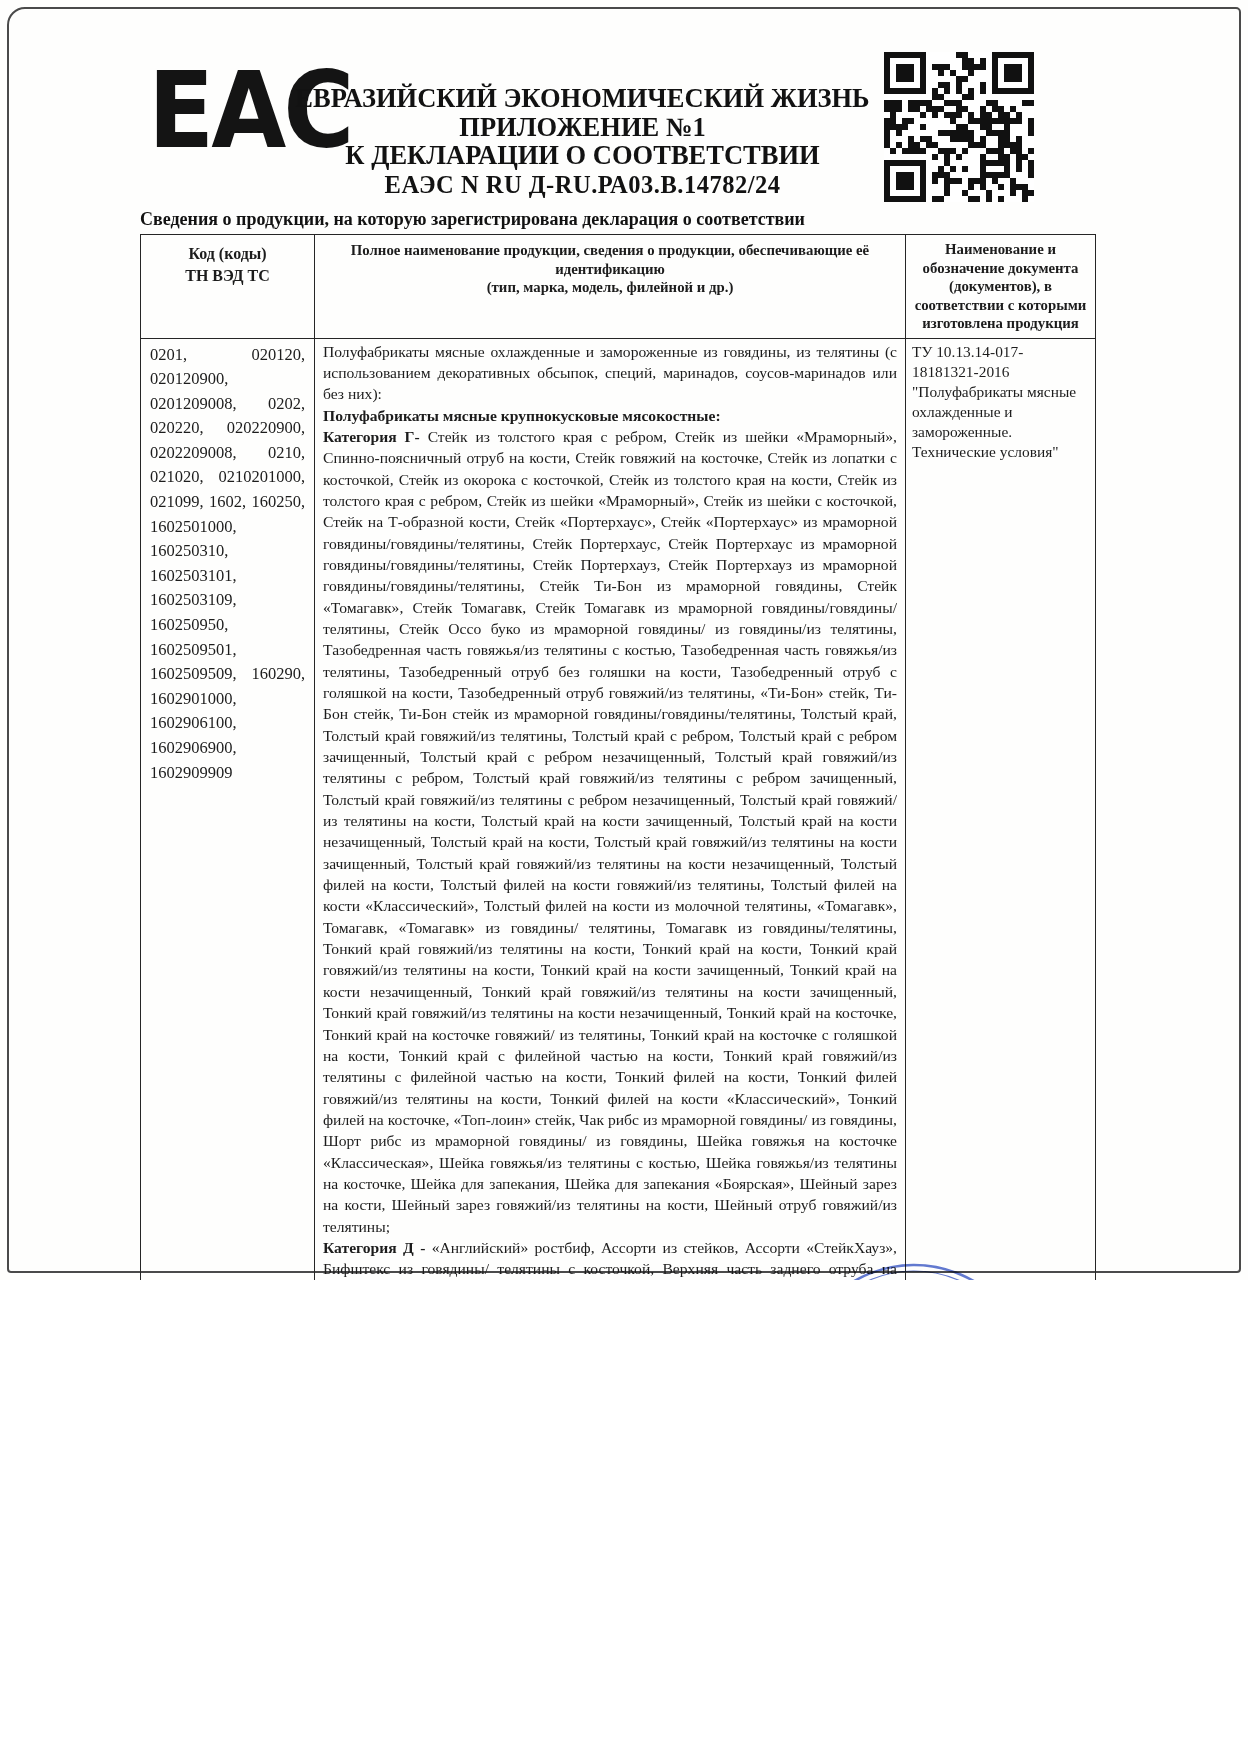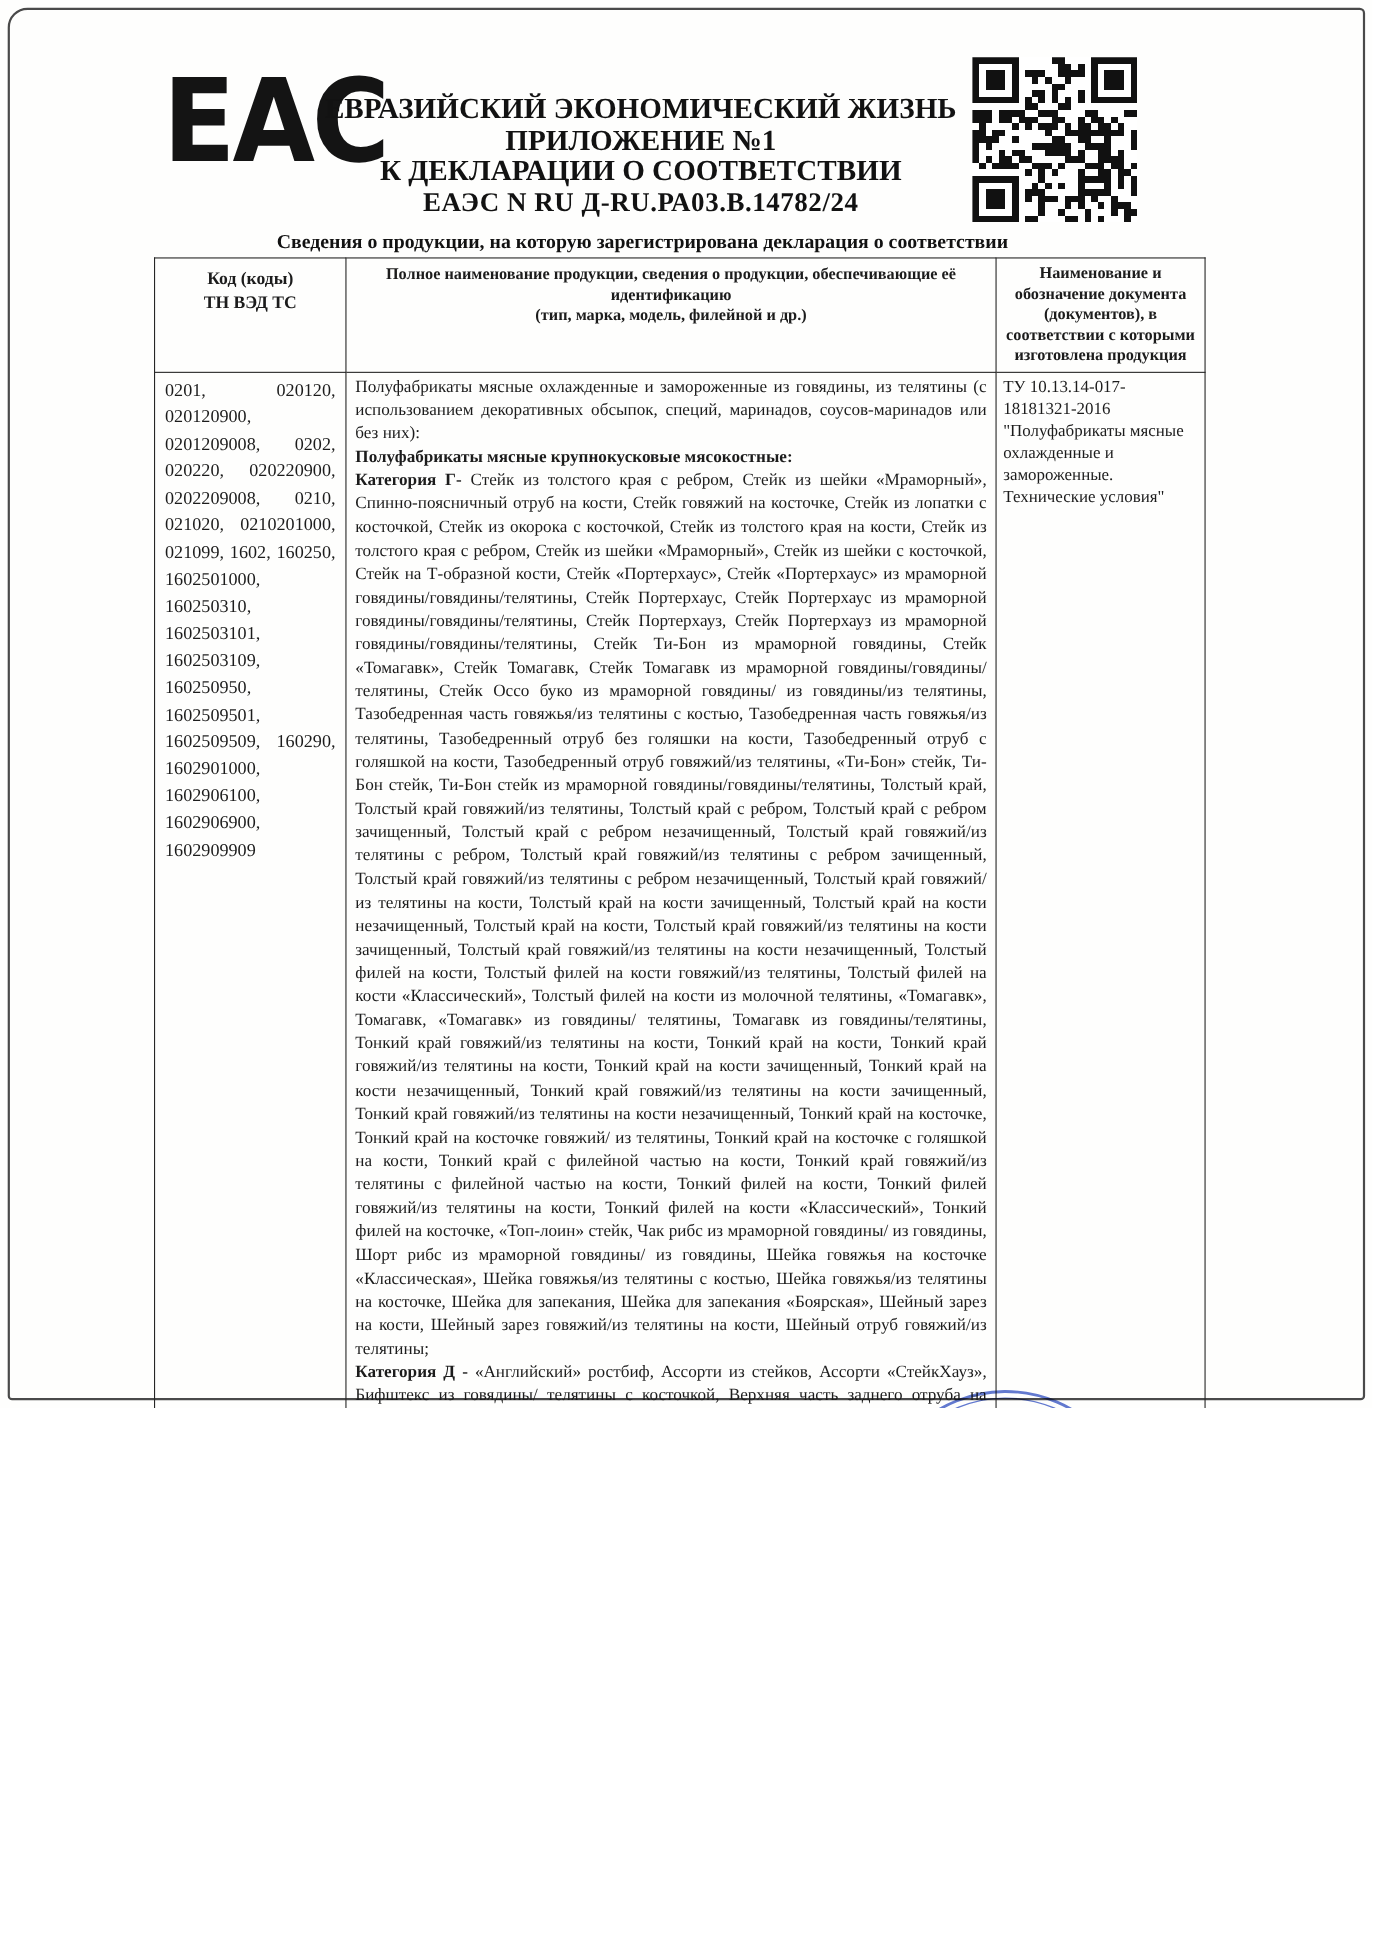--- a/index.html
+++ b/index.html
@@ -10,21 +10,21 @@
 
   
   .eac-logo{position:absolute;left:148px;top:62px;font-family:"DejaVu Sans",sans-serif;
             font-weight:900;font-size:97px;letter-spacing:-3px;color:#141414;
             transform:scaleY(1.08);line-height:1;}
   .titles{position:absolute;left:295px;top:84px;width:575px;text-align:center;font-weight:bold;color:#121212;}
   .title-l1,.title-l2,.title-l3{font-size:26.5px;line-height:28.5px;}
   .title-l4{font-size:24.5px;line-height:28px;margin-top:1px;letter-spacing:.5px;}
   .qr{position:absolute;left:884px;top:52px;width:150px;height:150px;}
 
-  .subtitle{position:absolute;left:128px;top:209px;width:912px;text-align:center;
+  .subtitle{position:absolute;left:140px;top:209px;width:912px;text-align:left;
             font-weight:bold;font-size:18px;color:#121212;}
 
   
   table.products{position:absolute;left:140px;top:234px;width:912px;border-collapse:collapse;
                  table-layout:fixed;}
   table.products th,table.products td{border:1.7px solid #262626;vertical-align:top;
                  overflow-wrap:break-word;}
   table.products tbody td{border-bottom:none;}
   th.h-col1{width:165px;font-size:16px;line-height:22px;padding:8px 4px;text-align:center;}
   th.h-col2{width:570px;font-size:14.8px;line-height:18.5px;padding:6px 10px;text-align:center;}

